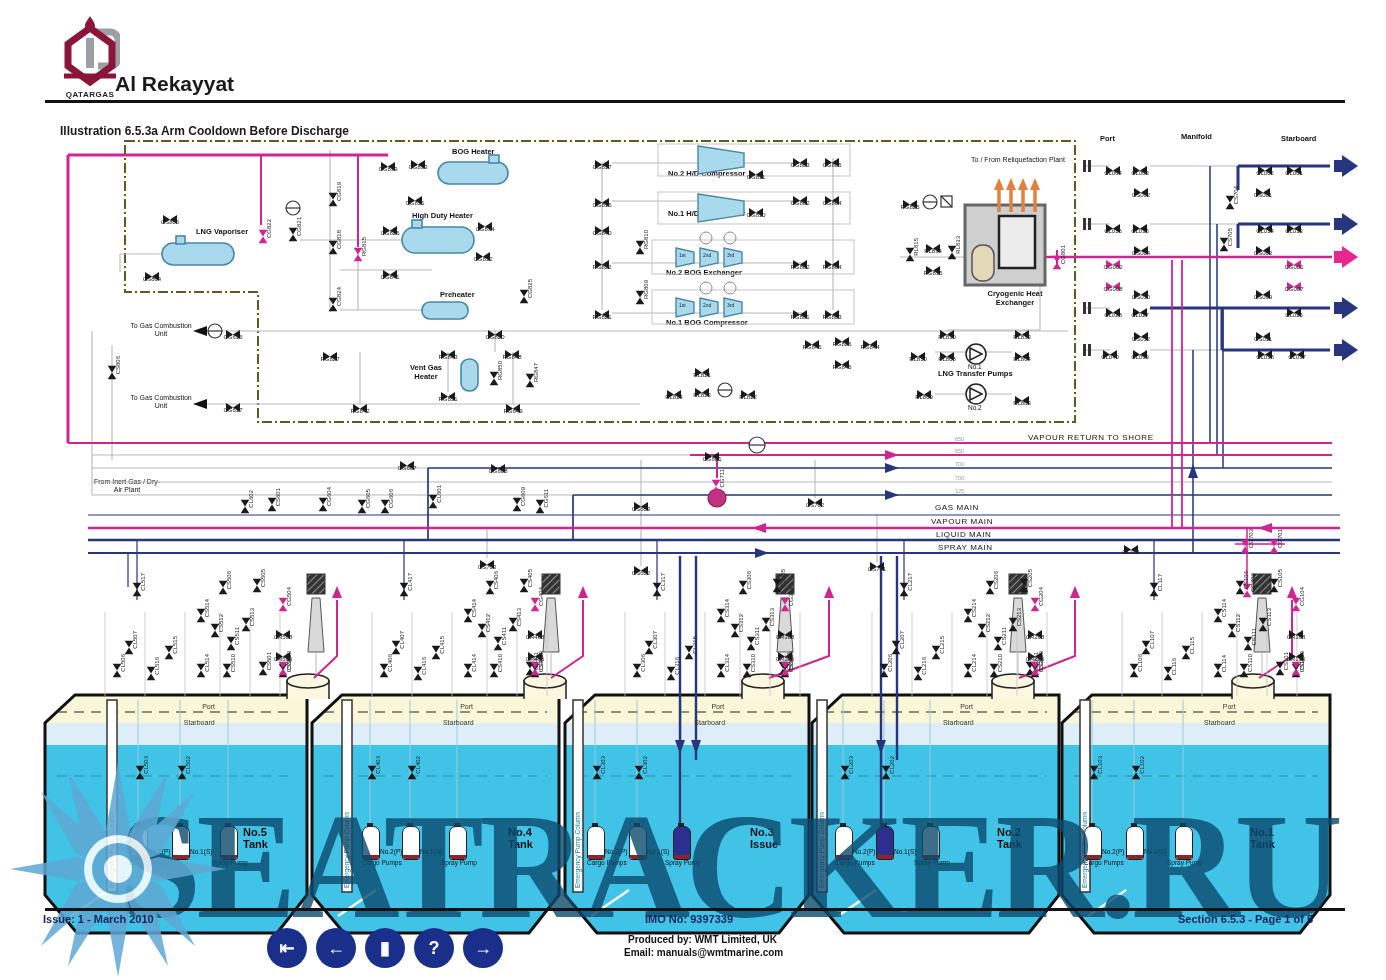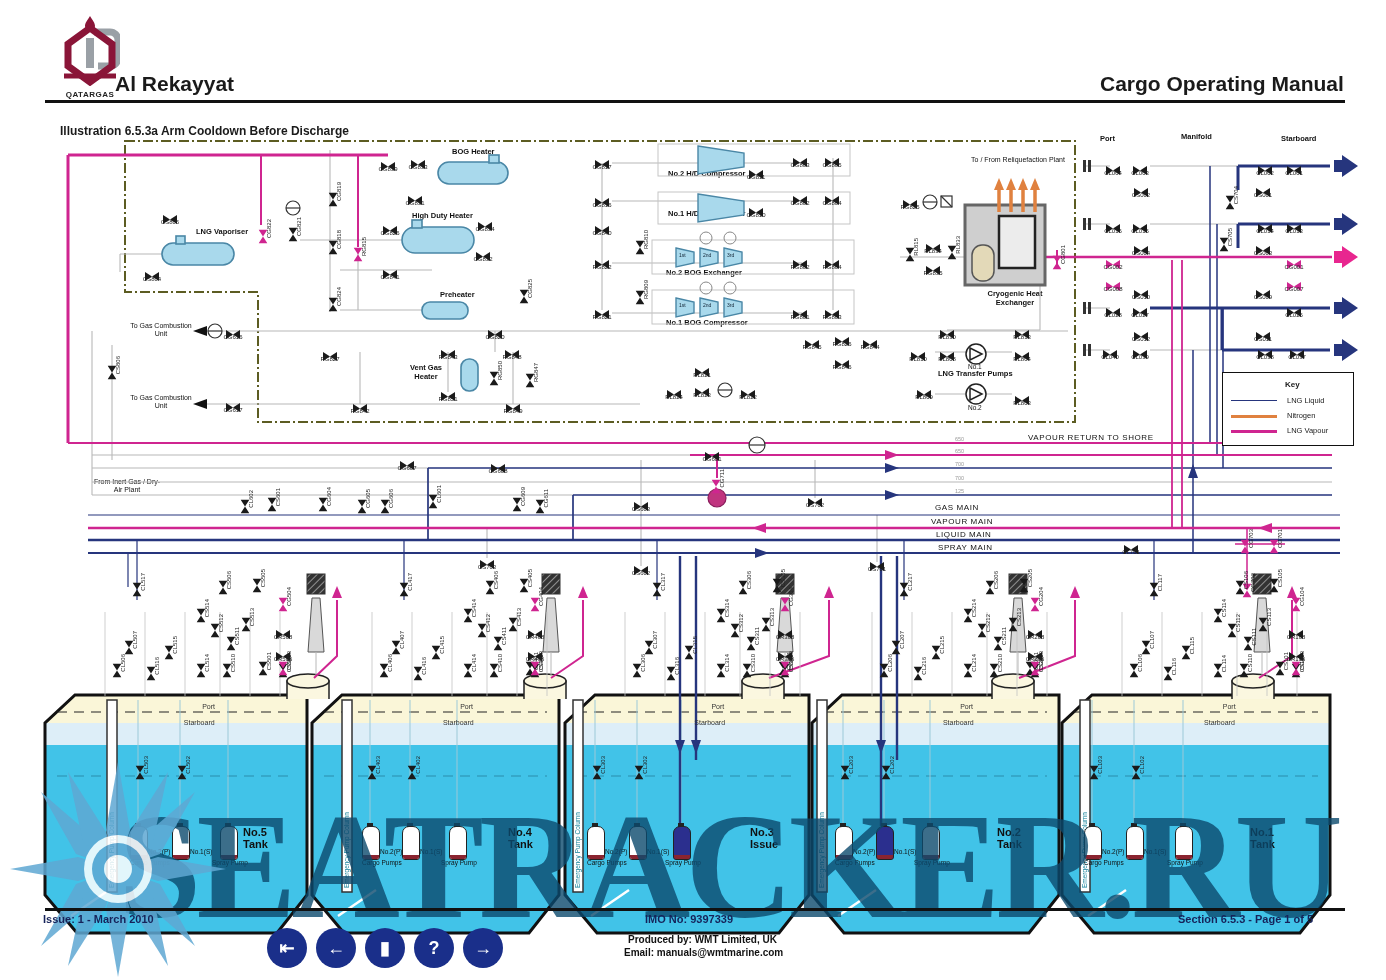--- a/index.html
+++ b/index.html
@@ -66,21 +66,20 @@
     <svg width="60" height="72" viewBox="0 0 60 72">
       <path d="M30 2c3 5 5 7 5 10a5 5 0 0 1-10 0c0-3 2-5 5-10z" fill="#8a1538"></path>
       <path d="M34 18h16a8 8 0 0 1 8 8v18a8 8 0 0 1-8 8H38" fill="none" stroke="#9aa0a6" stroke-width="7"></path>
       <path d="M30 14 8 30v22l22 16 22-16V30Z" fill="none" stroke="#8a1538" stroke-width="7"></path>
       <rect x="26" y="24" width="8" height="30" fill="#9aa0a6"></rect>
       <path d="M4 62h52" stroke="#8a1538" stroke-width="5"></path>
     </svg>
     <div class="logo-word" style="text-align:center">QATARGAS</div>
   </div>
   <div class="abs ship-name" style="left:115px;top:72px">Al Rekayyat</div>
-  <div class="abs manual-title" style="left:1100px;top:72px">Cargo Operating Manual</div>
   <div class="abs head-rule" style="left:45px;top:100px;width:1300px"></div>
   <div class="abs illus-title" style="left:60px;top:124px">Illustration 6.5.3a Arm Cooldown Before Discharge</div>
 
   <svg class="abs" style="left:0;top:0;z-index:1" width="1386" height="980">
     <defs>
       <pattern id="hatch" width="5" height="5" patternTransform="rotate(45)" patternUnits="userSpaceOnUse">
         <rect width="5" height="5" fill="#333"></rect>
           <line x1="0" y1="0" x2="0" y2="5" stroke="#bbb" stroke-width="1.4"></line>
       </pattern>
     </defs>
@@ -418,35 +417,20 @@
   <span class="sz" style="left:955px;top:436px">650</span>
   <span class="sz" style="left:955px;top:448px">650</span>
   <span class="sz" style="left:955px;top:461px">700</span>
   <span class="sz" style="left:955px;top:475px">700</span>
   <span class="sz" style="left:955px;top:488px">125</span>
 
   <div class="lbl b" style="left:1100px;top:135px">Port</div>
   <div class="lbl b" style="left:1181px;top:133px">Manifold</div>
   <div class="lbl b" style="left:1281px;top:135px">Starboard</div>
 
-  <div class="keybox">
-    <div class="kt">Key</div>
-    <div class="krow" style="top:22px">
-        <div class="sw" style="border-top:1.5px solid #26357d"></div>
-      <div class="kl">LNG Liquid</div>
-      </div>
-    <div class="krow" style="top:37px">
-        <div class="sw" style="border-top:3px solid #e0813f"></div>
-      <div class="kl">Nitrogen</div>
-      </div>
-    <div class="krow" style="top:52px">
-        <div class="sw" style="border-top:3.5px solid #cf2590"></div>
-      <div class="kl">LNG Vapour</div>
-      </div>
-  </div>
 
   <div id="valves" class="abs" style="left:0;top:0;width:0;height:0;z-index:4">
       <div class="valve" style="left: 163px; top: 210px;"><svg width="14" height="9" viewBox="0 0 14 9">
           <path d="M0 0L7 4.5L0 9Z M14 0L7 4.5L14 9Z" fill="#1a1a1a"></path>
         </svg><span class="vl">CS805</span></div>
       <div class="valve" style="left: 145px; top: 267px;"><svg width="14" height="9" viewBox="0 0 14 9">
           <path d="M0 0L7 4.5L0 9Z M14 0L7 4.5L14 9Z" fill="#1a1a1a"></path>
         </svg><span class="vl">CS804</span></div>
       <div class="valve vert" style="left: 256px; top: 227px;"><svg width="14" height="9" viewBox="0 0 14 9">
           <path d="M0 0L7 4.5L0 9Z M14 0L7 4.5L14 9Z" fill="#cf2590"></path>

